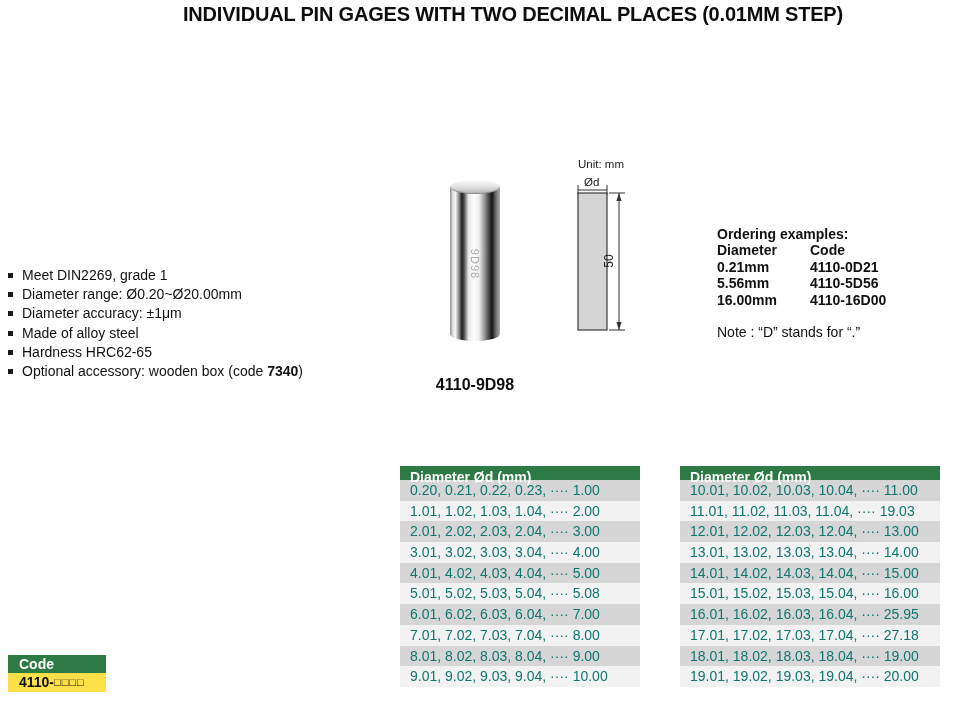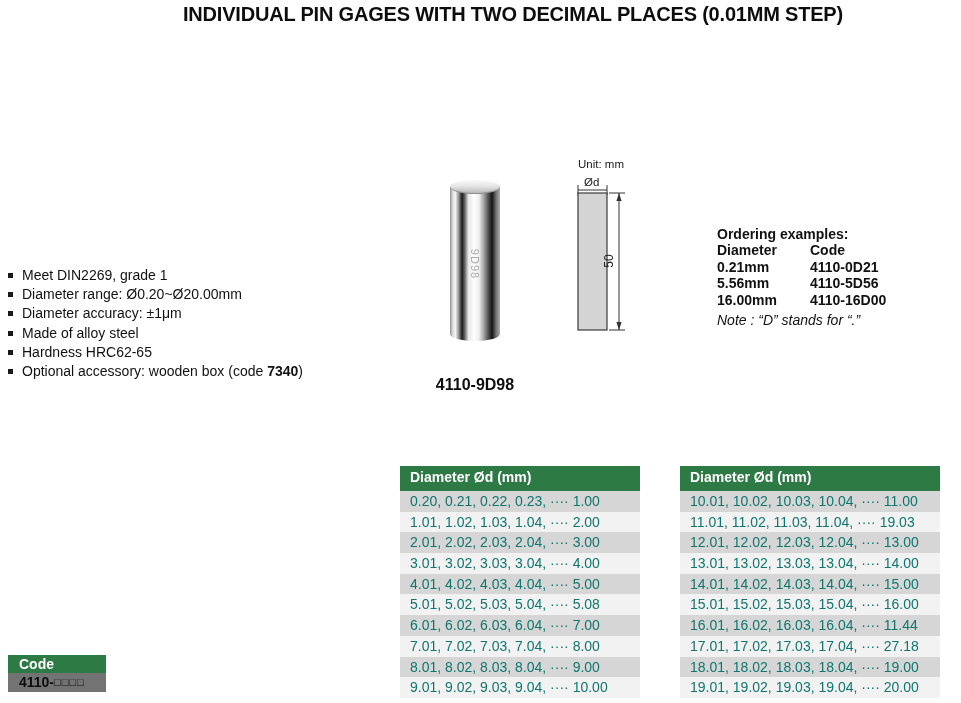--- a/index.html
+++ b/index.html
@@ -47,43 +47,43 @@
   }
 
   
   .dim-drawing { position:absolute; left:565px; top:155px; }
   .dim-drawing text { font-family:"Liberation Sans", sans-serif; fill:#1a1a1a; }
 
   
   .ordering { position:absolute; left:717px; top:226px; font-size:14px; line-height:16.4px; }
   .ordering-heading { font-weight:bold; }
   .ordering-grid { display:grid; grid-template-columns:93px auto;font-weight:bold; }
-  .ordering-note { margin-top:4px;font-style:italic; }
+  .ordering-note { margin-top:16px; }
 
   
   .dtable { position:absolute; top:466px; }
   .dtable-left { left:400px; width:240px; }
   .dtable-right { left:680px; width:260px; }
   .dtable-header {
-    height:25px; line-height:22px; padding-left:10px;
+    height:14px; line-height:22px; padding-left:10px;
     background:#2d7a45; color:#ffffff; font-weight:bold; font-size:14px;
   }
   .dtable-row { height:20.7px; line-height:20.7px; padding-left:10px; font-size:14px; color:#0f766e; white-space:nowrap; }
   .dtable-body .dtable-row:nth-child(odd)  { background:#d6d6d6; }
   .dtable-body .dtable-row:nth-child(even) { background:#f2f2f2; }
 
   
   .code-box { position:absolute; left:8px; top:655px; width:98px; }
   .code-box-header {
     height:18px; line-height:18px; padding-left:11px;
     background:#2d7a45; color:#ffffff; font-weight:bold; font-size:14px;
   }
   .code-box-value {
     height:19px; line-height:19px; padding-left:11px;
-    background:#737373; font-weight:bold; font-size:14px; color:#0d0d0d;
+    background:#fde047; font-weight:bold; font-size:14px; color:#0d0d0d;
   }
   .code-box-value .boxes { font-size:11px; letter-spacing:1px; position:relative; top:-1px; }
 </style>
 </head>
 <body>
 
 <h1 class="page-title">INDIVIDUAL PIN GAGES WITH TWO DECIMAL PLACES (0.01MM STEP)</h1>
 
 <ul class="features">
   <li class="feature">
@@ -170,21 +170,21 @@
 
 <div class="dtable dtable-right">
   <div class="dtable-header">Diameter Ød (mm)</div>
   <div class="dtable-body">
     <div class="dtable-row">10.01, 10.02, 10.03, 10.04, ···· 11.00</div>
     <div class="dtable-row">11.01, 11.02, 11.03, 11.04, ···· 19.03</div>
     <div class="dtable-row">12.01, 12.02, 12.03, 12.04, ···· 13.00</div>
     <div class="dtable-row">13.01, 13.02, 13.03, 13.04, ···· 14.00</div>
     <div class="dtable-row">14.01, 14.02, 14.03, 14.04, ···· 15.00</div>
     <div class="dtable-row">15.01, 15.02, 15.03, 15.04, ···· 16.00</div>
-    <div class="dtable-row">16.01, 16.02, 16.03, 16.04, ···· 11.44</div>
+    <div class="dtable-row">16.01, 16.02, 16.03, 16.04, ···· 25.95</div>
     <div class="dtable-row">17.01, 17.02, 17.03, 17.04, ···· 27.18</div>
     <div class="dtable-row">18.01, 18.02, 18.03, 18.04, ···· 19.00</div>
     <div class="dtable-row">19.01, 19.02, 19.03, 19.04, ···· 20.00</div>
   </div>
 </div>
 
 <div class="code-box">
   <div class="code-box-header">Code</div>
   <div class="code-box-value"><span>4110-</span><span class="boxes">□□□□</span></div>
 </div>

